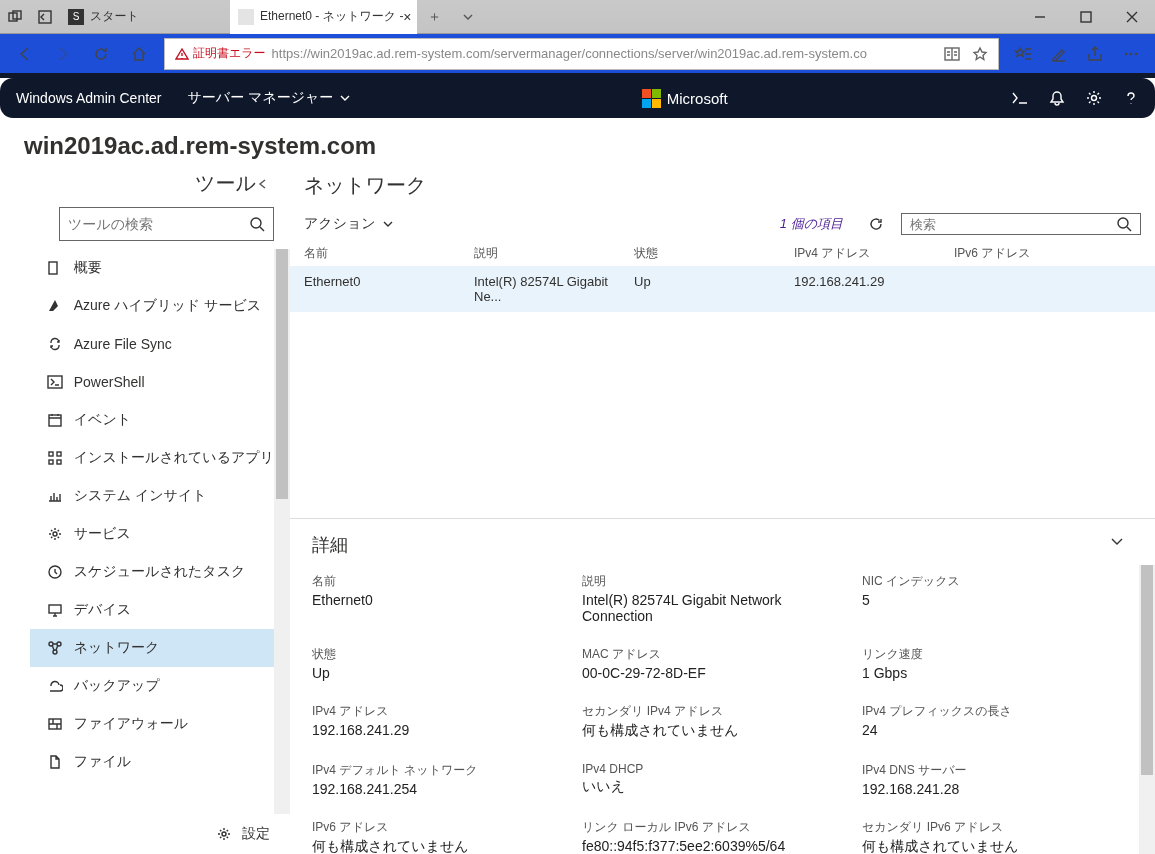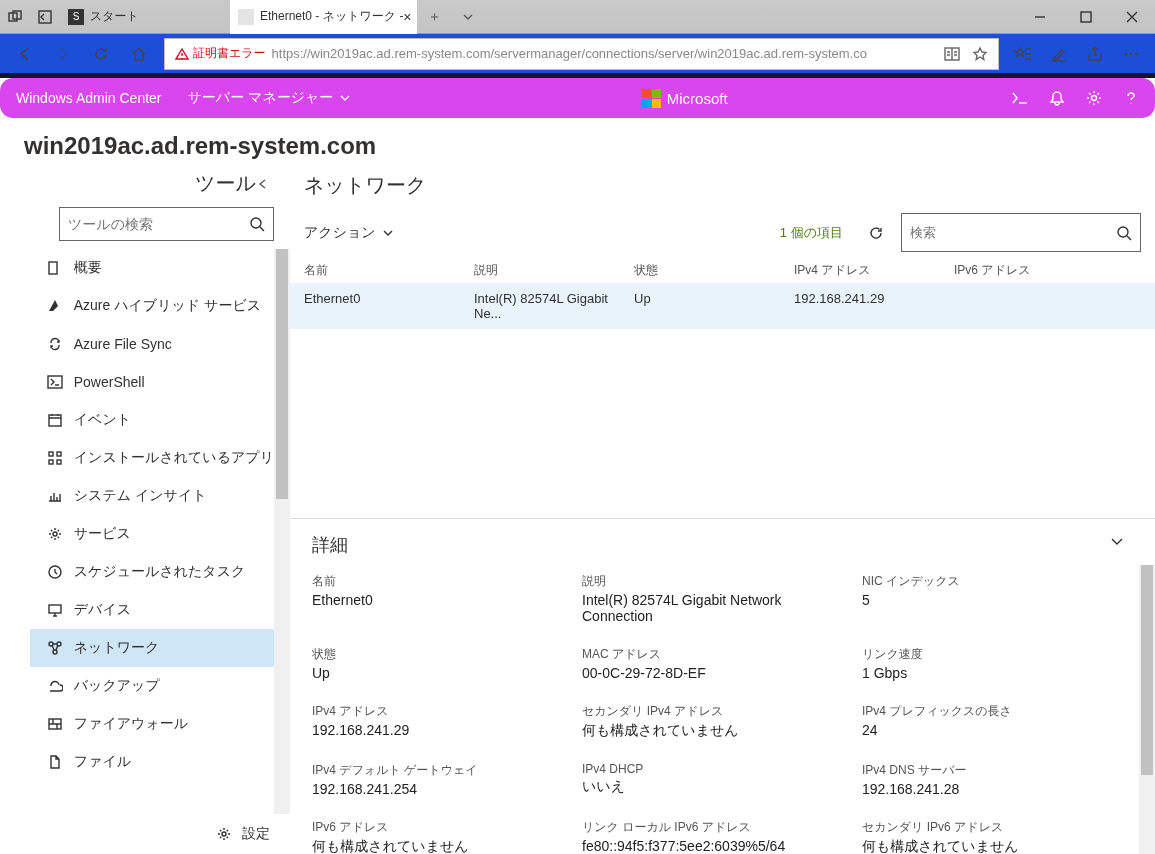--- a/index.html
+++ b/index.html
@@ -22,21 +22,21 @@
 
 .edge-toolbar { height:44px; background:#1d4ed8; border-bottom:5px solid #0f172a; display:flex; align-items:center; padding:0 6px;}
 .edge-toolbar .nav-btn { width:38px; height:38px; display:flex; align-items:center; justify-content:center; color:#444;}
 .addr-wrap { flex:1; height:32px; border:1px solid #bbb; background:#fff; display:flex; align-items:center; padding:0 4px; margin:0 6px;}
 .addr-wrap .cert-err { color:#c50f1f; font-size:12px; display:flex; align-items:center; gap:4px; padding:0 6px;}
 .addr-wrap .url { color:#888; font-size:13px; white-space:nowrap; overflow:hidden; flex:1; }
 .addr-wrap .icon-right { width:28px; display:flex; justify-content:center; color:#666;}
 .edge-toolbar .tool-btn { width:36px; display:flex; justify-content:center; color:#444;}
 
 
-.wac-header { height:40px; background:#d946ef; color:#fff; display:flex; align-items:center; padding:0 16px;border-radius:13px;}
+.wac-header { height:40px; background:#0f172a; color:#fff; display:flex; align-items:center; padding:0 16px;border-radius:13px;}
 .wac-header .title { font-size:14px; margin-right:26px;}
 .wac-header .subtitle { font-size:14px; display:flex; align-items:center; gap:6px;}
 .wac-header .center { flex:1; display:flex; justify-content:center;}
 .ms-logo { display:flex; align-items:center; gap:6px; font-size:15px; color:#fff;padding-left:7px;}
 .ms-squares { display:grid; grid-template-columns:9px 9px; grid-template-rows:9px 9px; gap:1px;}
 .ms-squares span:nth-child(1){background:#f25022;} .ms-squares span:nth-child(2){background:#7fba00;}
 .ms-squares span:nth-child(3){background:#00a4ef;} .ms-squares span:nth-child(4){background:#ffb900;}
 .wac-header .right { display:flex; gap:20px; align-items:center;}
 .wac-header .right .hbtn { color:#fff; }
 
@@ -62,23 +62,23 @@
 .scrollbar-v { position:absolute; right:0; top:0; bottom:0; width:16px; background:#f0f0f0;}
 .scrollbar-v .thumb { position:absolute; left:2px; right:2px; background:#c1c1c1; border-radius:0;}
 
 
 .main { flex:1; display:flex; flex-direction:column; }
 .main-head { padding:6px 14px 4px;}
 .main-head h2 { font-size:20px; font-weight:400;}
 .action-row { display:flex; align-items:center; padding:10px 14px 6px; gap:12px;}
 .action-row .action-btn { display:flex; align-items:center; gap:6px; font-size:14px;}
 .action-row .filler { flex:1;}
-.action-row .count { font-size:13px; color:#4d7c0f; margin-right:8px;}
+.action-row .count { font-size:13px; font-style:italic; color:#4c1d95; margin-right:8px;}
 .action-row .refresh { width:26px; display:flex; justify-content:center;}
-.action-row .mini-search { height:39px; border:1px solid #666; width:240px; display:flex; align-items:center; padding:0 8px;}
+.action-row .mini-search { height:22px; border:1px solid #666; width:240px; display:flex; align-items:center; padding:0 8px;}
 .action-row .mini-search input { border:none; outline:none; flex:1; font-size:13px;}
 .grid-head { display:flex; padding:4px 14px; font-size:12px; color:#555;}
 .gc1{width:170px;} .gc2{width:160px;} .gc3{width:160px;} .gc4{width:160px;} .gc5{flex:1;}
 .grid-row { display:flex; padding:8px 14px; font-size:13px; background:#e9f3fb;}
 .grid-space { flex:1; min-height:100px;}
 
 
 .details { border-top:1px solid #ddd; padding:14px 0 0 22px; position:relative; height:336px;}
 .details h3 { font-size:18px; font-weight:400; padding-bottom:8px;}
 .details .chev-up { position:absolute; right:30px; top:14px;}
@@ -499,21 +499,21 @@
           <div class="det-cell">
               <div class="lbl">セカンダリ IPv4 アドレス</div>
               <div class="val">何も構成されていません</div>
             </div>
           <div class="det-cell">
               <div class="lbl">IPv4 プレフィックスの長さ</div>
               <div class="val">24</div>
             </div>
 
           <div class="det-cell">
-              <div class="lbl">IPv4 デフォルト ゲートウェイ</div>
+              <div class="lbl">IPv4 デフォルト ネットワーク</div>
               <div class="val">192.168.241.254</div>
             </div>
           <div class="det-cell">
               <div class="lbl">IPv4 DHCP</div>
               <div class="val">いいえ</div>
             </div>
           <div class="det-cell">
               <div class="lbl">IPv4 DNS サーバー</div>
               <div class="val">192.168.241.28</div>
             </div>

